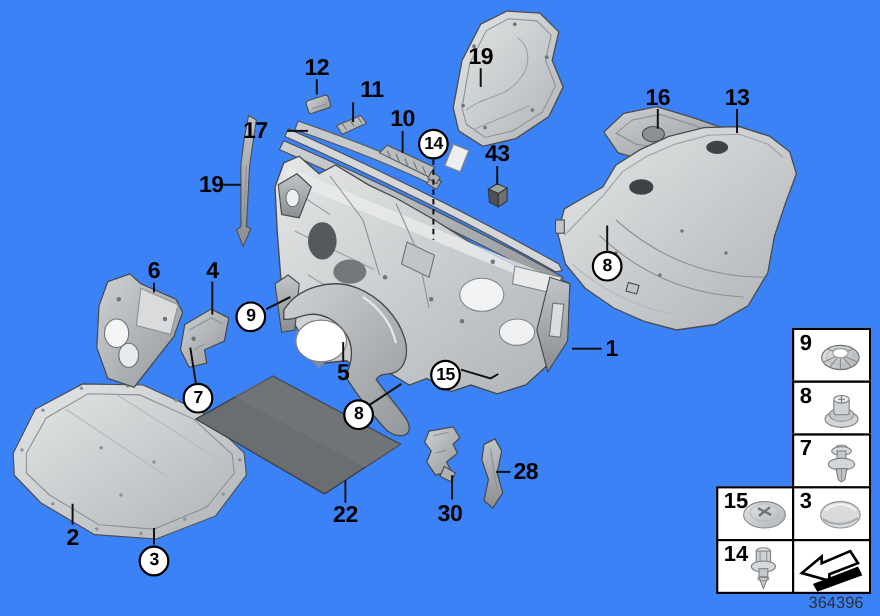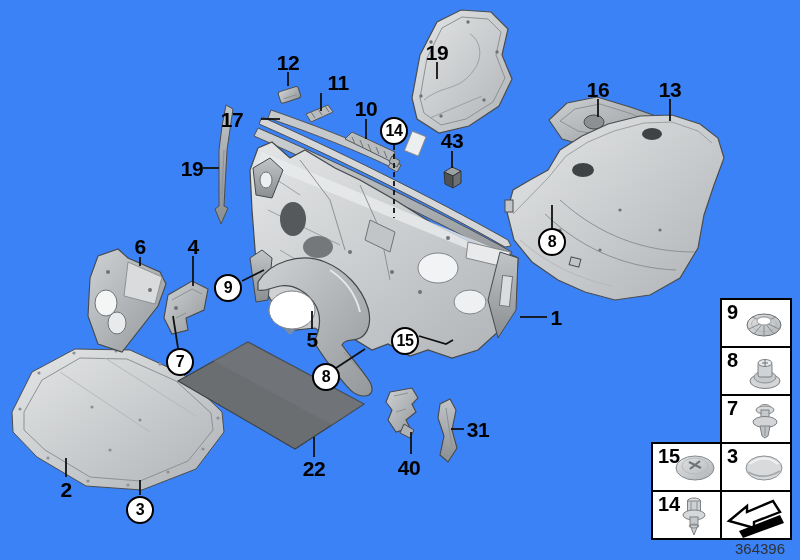--- a/index.html
+++ b/index.html
@@ -238,22 +238,22 @@
 <div class="plain-callout" style="left:232px;top:119px">17</div>
 <div class="plain-callout" style="left:192px;top:168px">19</div>
 <div class="plain-callout" style="left:437px;top:52px">19</div>
 <div class="plain-callout" style="left:598px;top:89px">16</div>
 <div class="plain-callout" style="left:670px;top:89px">13</div>
 <div class="plain-callout" style="left:452px;top:140px">43</div>
 <div class="plain-callout" style="left:140px;top:246px">6</div>
 <div class="plain-callout" style="left:193px;top:246px">4</div>
 <div class="plain-callout" style="left:556px;top:317px">1</div>
 <div class="plain-callout" style="left:312px;top:339px">5</div>
-<div class="plain-callout" style="left:478px;top:429px">31</div>
-<div class="plain-callout" style="left:409px;top:467px">40</div>
+<div class="plain-callout" style="left:478px;top:429px">28</div>
+<div class="plain-callout" style="left:409px;top:467px">30</div>
 <div class="plain-callout" style="left:314px;top:468px">22</div>
 <div class="plain-callout" style="left:66px;top:489px">2</div>
 
 <div class="circled-callout" style="left:380px;top:117px">14</div>
 <div class="circled-callout" style="left:538px;top:228px">8</div>
 <div class="circled-callout" style="left:214px;top:274px">9</div>
 <div class="circled-callout" style="left:166px;top:348px">7</div>
 <div class="circled-callout" style="left:391px;top:327px">15</div>
 <div class="circled-callout" style="left:312px;top:363px">8</div>
 <div class="circled-callout" style="left:126px;top:496px">3</div>

